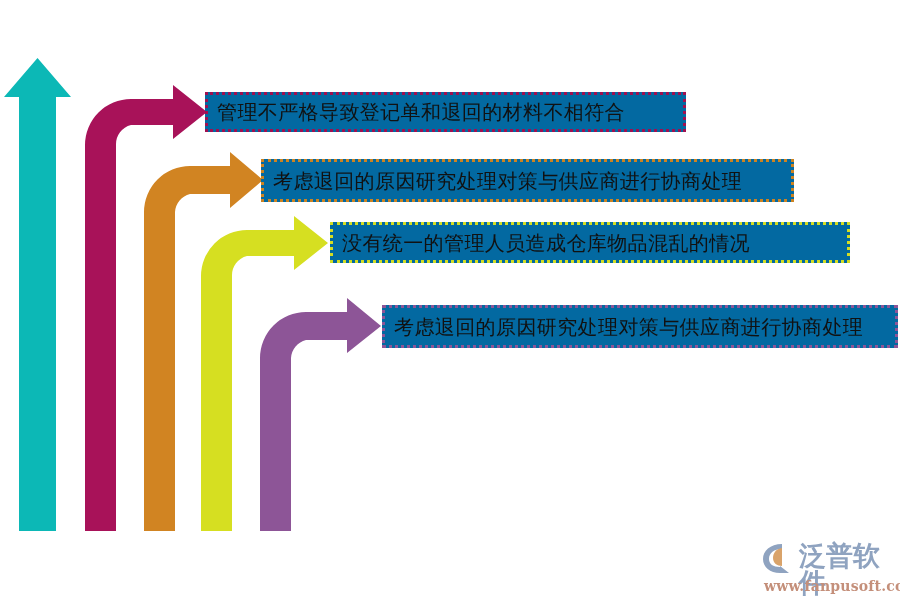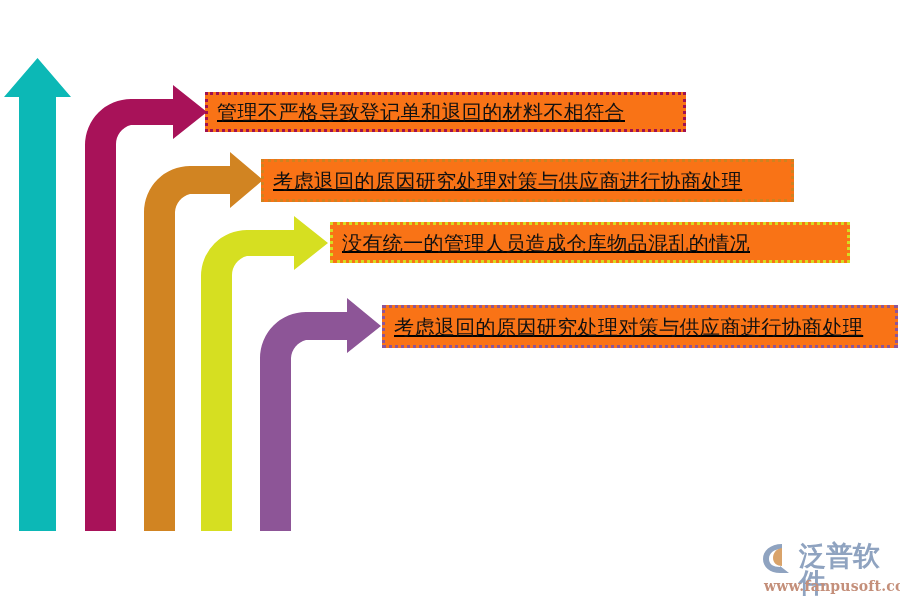--- a/index.html
+++ b/index.html
@@ -23,27 +23,26 @@
     left: 0;
     top: 0;
     width: 900px;
     height: 600px;
   }
   .callout {
     position: absolute;
     box-sizing: border-box;
     display: flex;
     align-items: center;
-    background: #f97316;
+    background: #0369a1;
     border-style: dotted;
     border-width: 3px;
     padding-left: 9px;
     padding-right: 9px;
     white-space: nowrap;
-    text-decoration: underline;
   }
   .callout-text {
     font-family: "DejaVu Sans", "Liberation Sans", sans-serif;
     color: #111111;
     font-size: 20px;
     line-height: 1;
     letter-spacing: 0.4px;
   }
   #callout-1 { left: 205px; top: 92px;  width: 481px; height: 40px; border-color: #a01050; }
   #callout-2 { left: 261px; top: 159px; width: 533px; height: 43px; border-color: #cd8321; }

